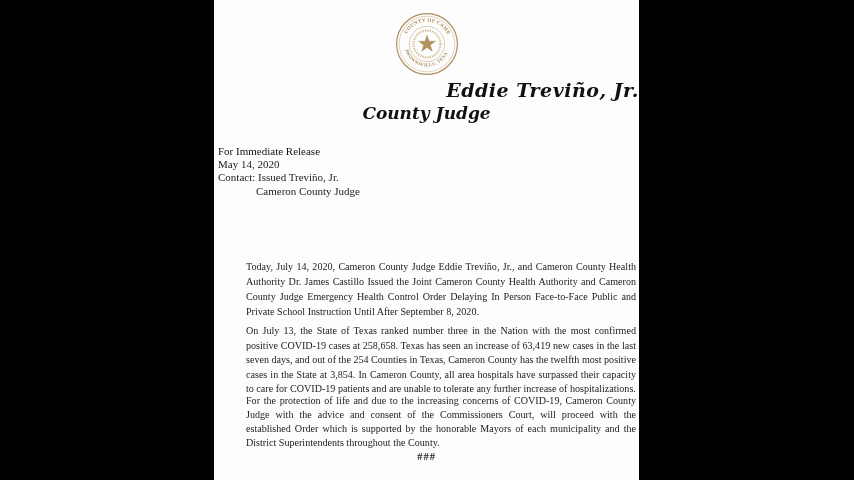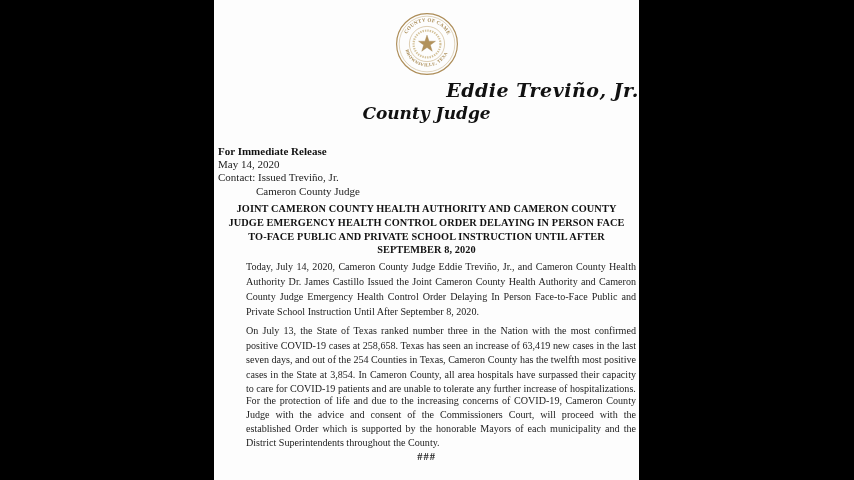--- a/index.html
+++ b/index.html
@@ -57,21 +57,21 @@
   }
   .release-block {
     position: absolute;
     top: 145px;
     left: 4px;
     right: 3px;
     font-size: 11px;
     line-height: 13.2px;
     color: #1c1c1c;
   }
-  .release-block .bold-line { font-weight: bold; color: #111; }
+  .release-block .bold-line { font-weight: normal; color: #111; }
   .release-block .indent { padding-left: 38px; }
   .headline {
     position: absolute;
     top: 202px;
     left: 0;
     right: 0;
     text-align: center;
     font-weight: bold;
     font-size: 10.3px;
     line-height: 13.8px;
@@ -133,26 +133,20 @@
     <div class="letterhead-name">Eddie Treviño, Jr.</div>
     <div class="letterhead-title">County Judge</div>
 
     <div class="release-block">
       <div class="bold-line">For Immediate Release</div>
       <div>May 14, 2020</div>
       <div>Contact: Issued Treviño, Jr.</div>
       <div class="indent">Cameron County Judge</div>
     </div>
 
-    <div class="headline">
-      <div>JOINT CAMERON COUNTY HEALTH AUTHORITY AND CAMERON COUNTY</div>
-      <div>JUDGE EMERGENCY HEALTH CONTROL ORDER DELAYING IN PERSON FACE</div>
-      <div>TO-FACE PUBLIC AND PRIVATE SCHOOL INSTRUCTION UNTIL AFTER</div>
-      <div>SEPTEMBER 8, 2020</div>
-    </div>
 
     <p class="body-para para-1">Today, July 14, 2020, Cameron County Judge Eddie Treviño, Jr., and Cameron County Health Authority Dr. James Castillo Issued the Joint Cameron County Health Authority and Cameron County Judge Emergency Health Control Order Delaying In Person Face-to-Face Public and Private School Instruction Until After September 8, 2020.</p>
     <p class="body-para para-2">On July 13, the State of Texas ranked number three in the Nation with the most confirmed positive COVID-19 cases at 258,658. Texas has seen an increase of 63,419 new cases in the last seven days, and out of the 254 Counties in Texas, Cameron County has the twelfth most positive cases in the State at 3,854. In Cameron County, all area hospitals have surpassed their capacity to care for COVID-19 patients and are unable to tolerate any further increase of hospitalizations.</p>
     <p class="body-para para-3">For the protection of life and due to the increasing concerns of COVID-19, Cameron County Judge with the advice and consent of the Commissioners Court, will proceed with the established Order which is supported by the honorable Mayors of each municipality and the District Superintendents throughout the County.</p>
 
     <div class="footer-mark">###</div>
   </div>
 </div>
 
 </body></html>

